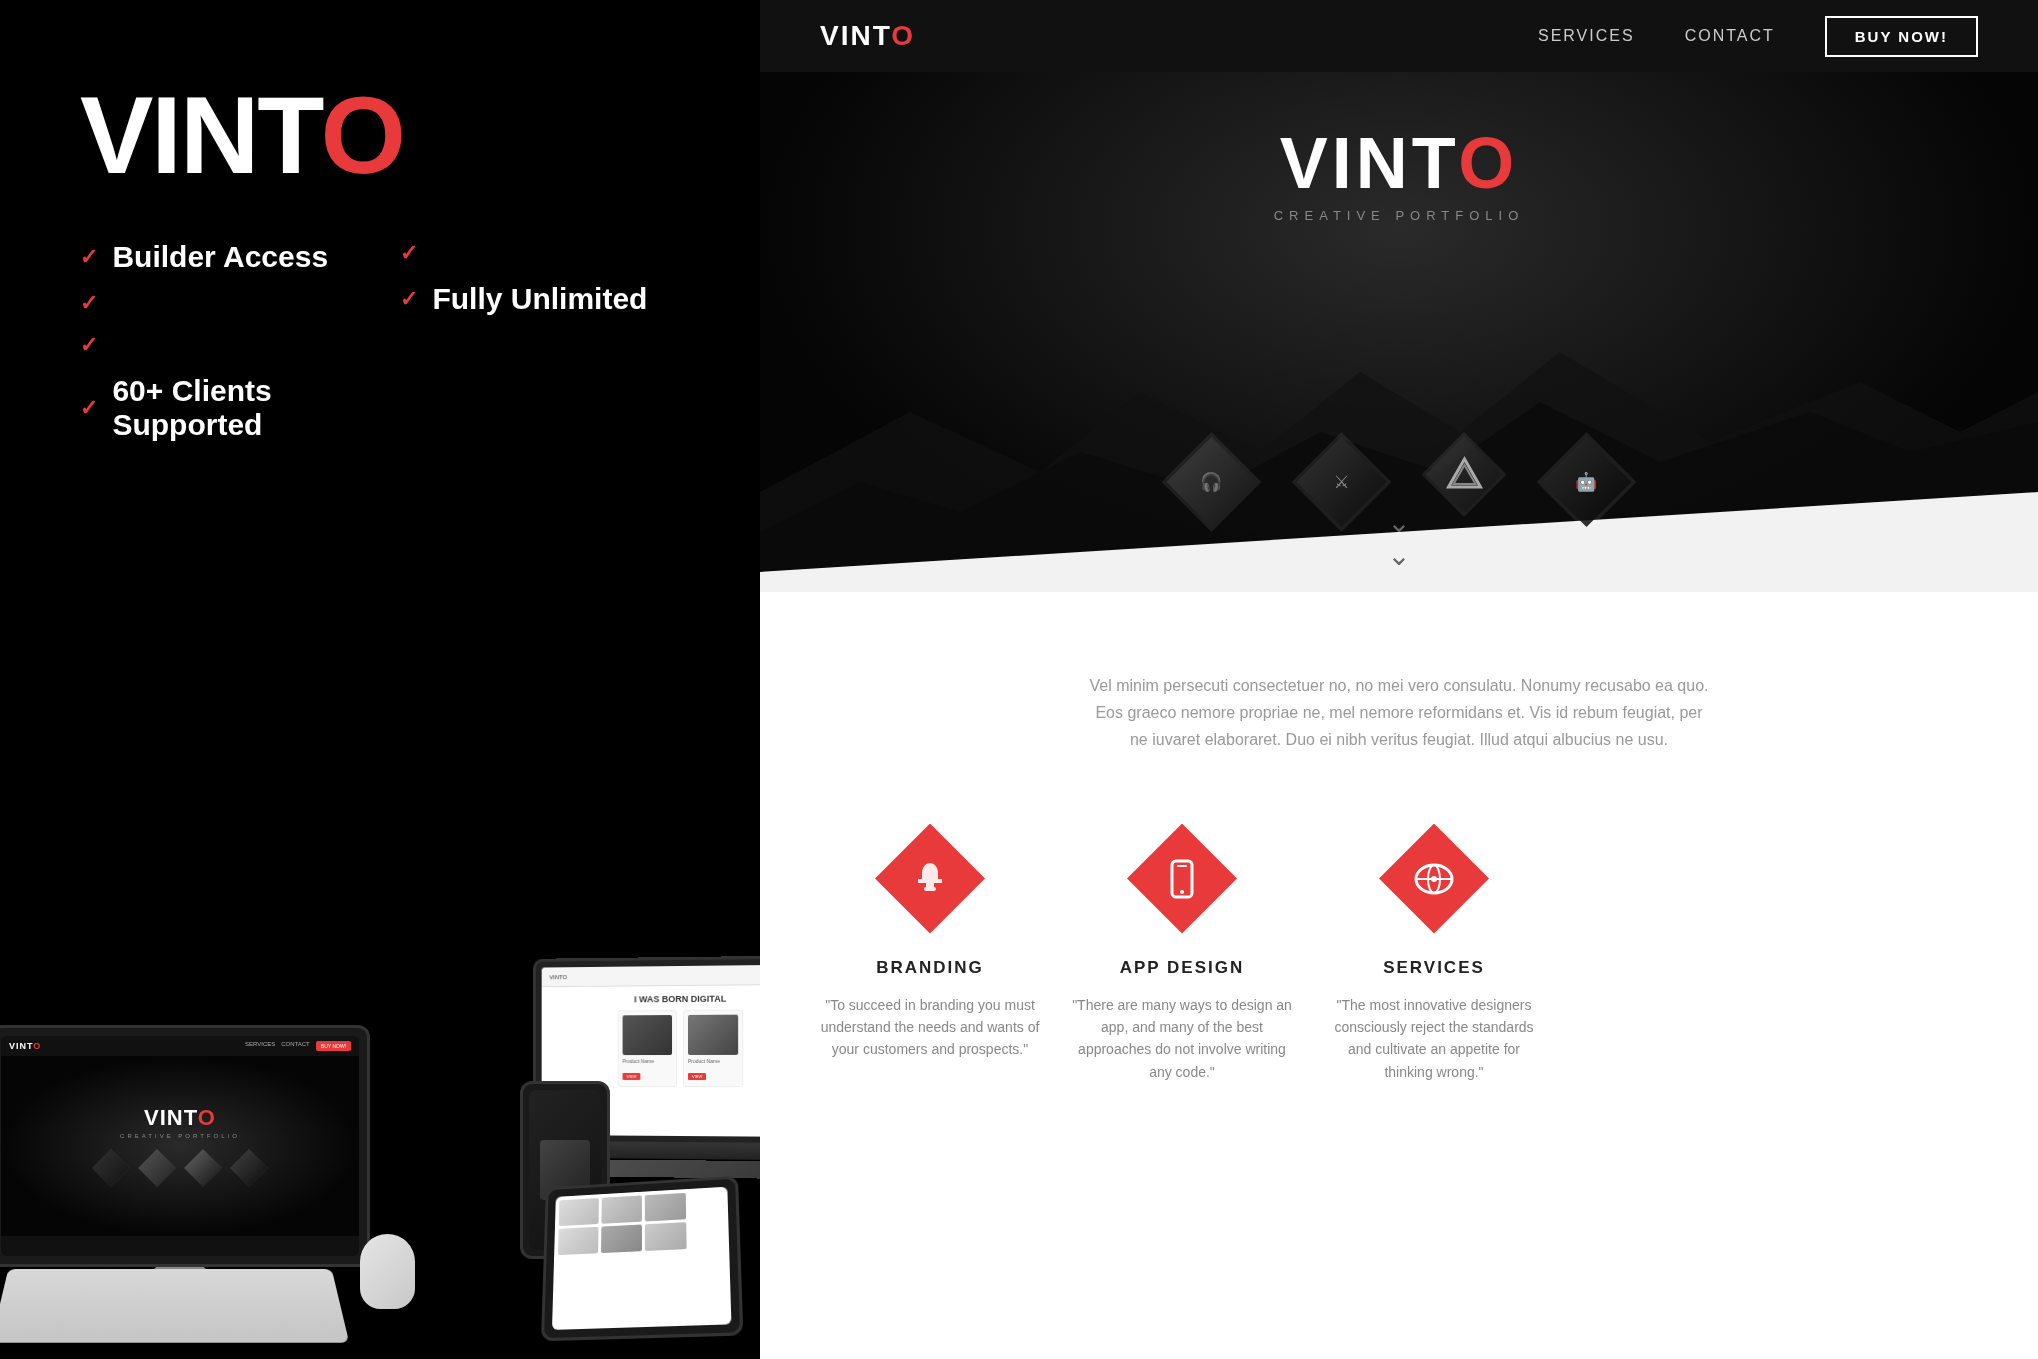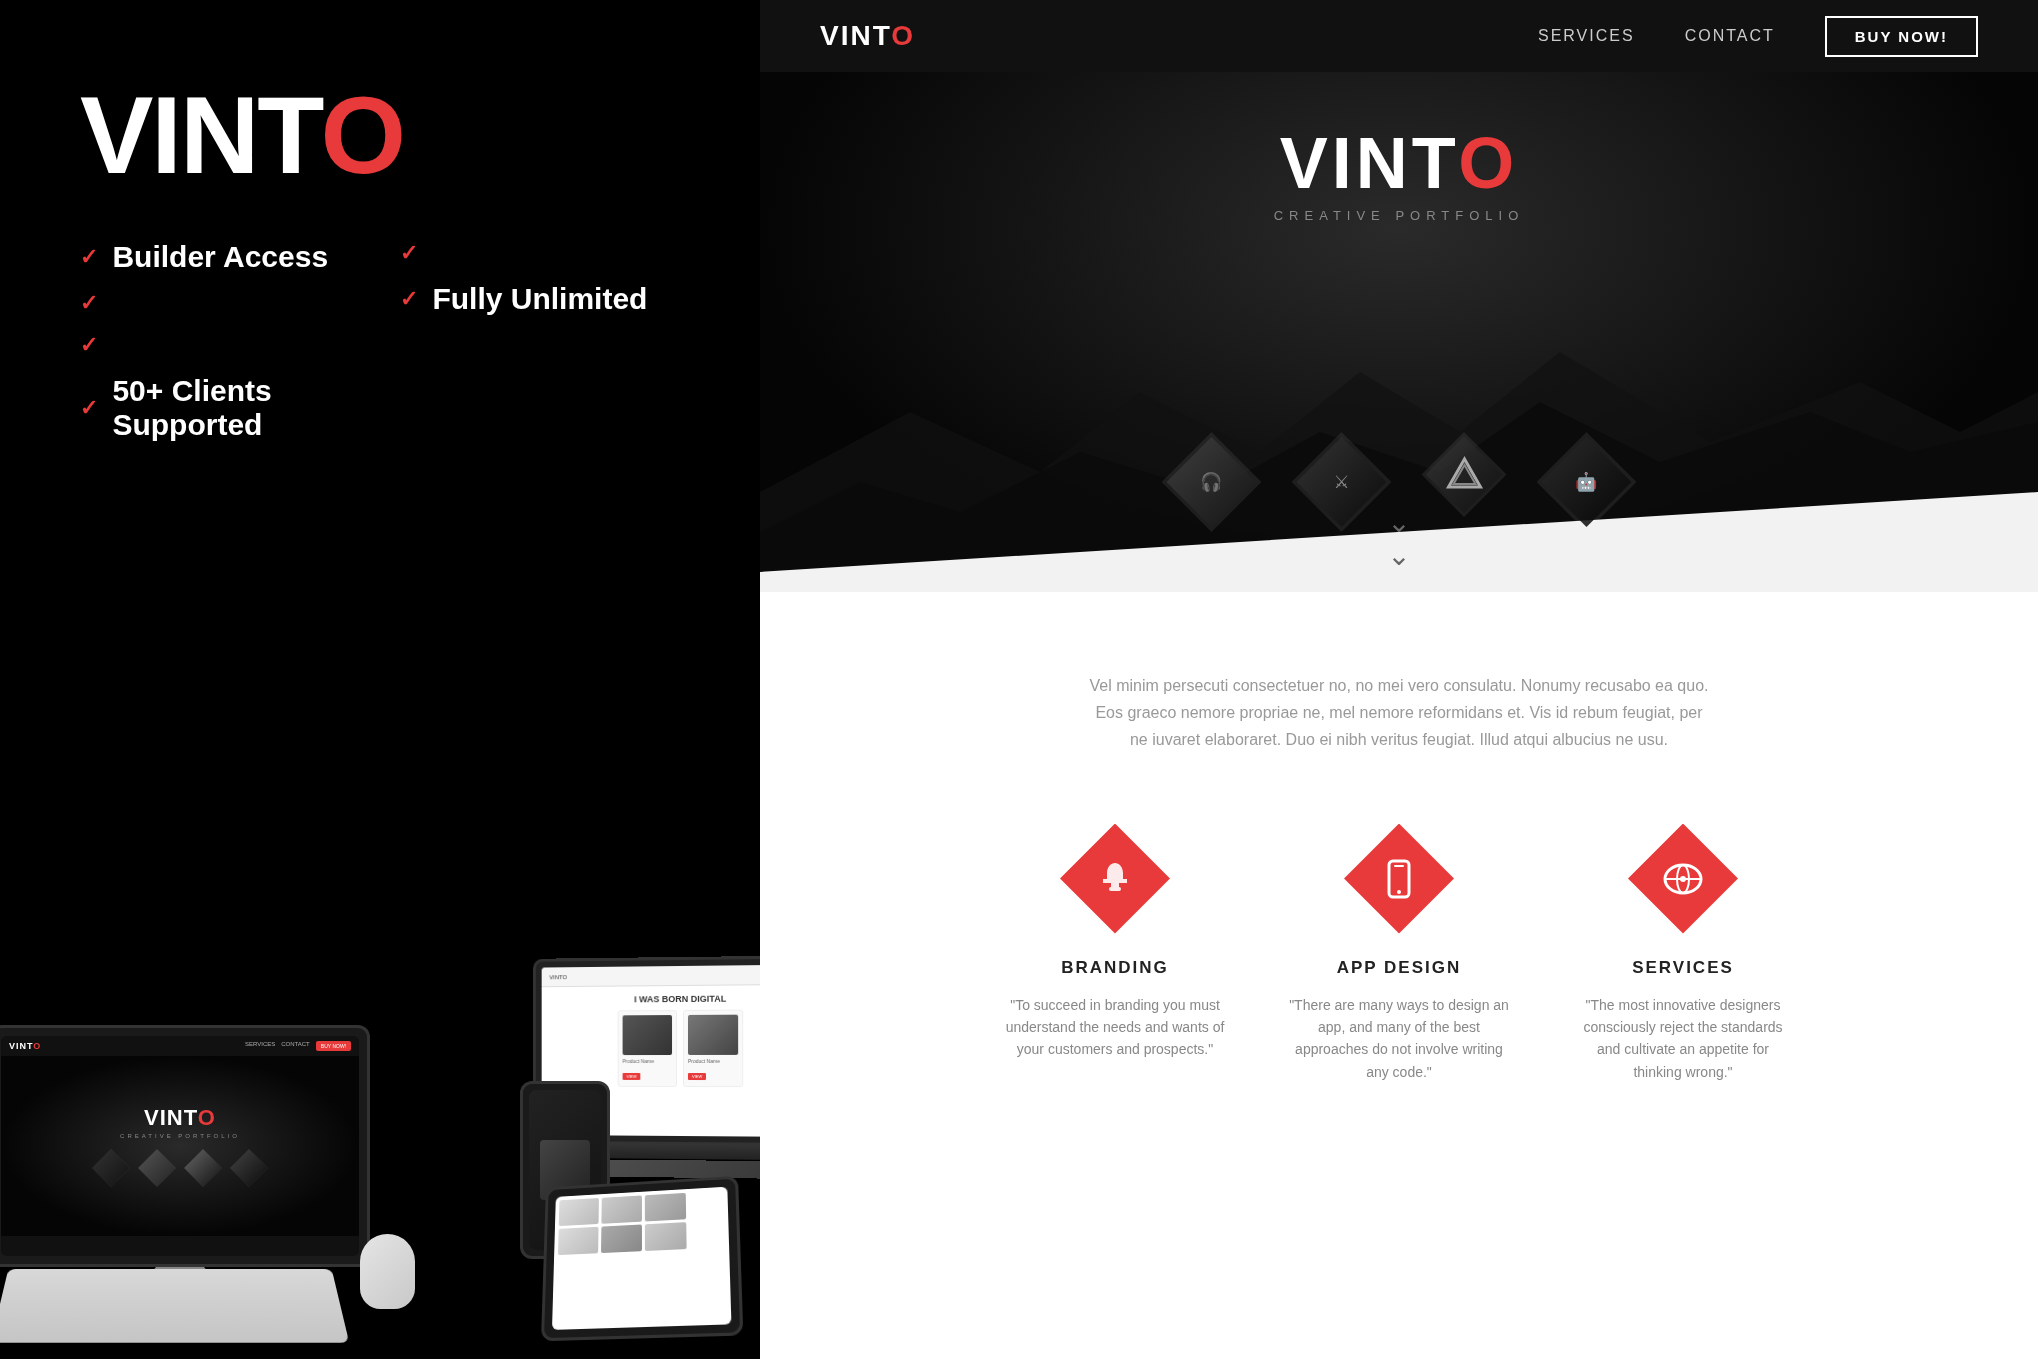--- a/index.html
+++ b/index.html
@@ -579,22 +579,22 @@
       font-size: 16px;
       color: #999;
       text-align: center;
       line-height: 1.7;
       max-width: 620px;
       margin: 0 auto 70px auto;
     }
 
     .services-row {
       display: flex;
-      justify-content: center;
-      gap: 64px;
+      justify-content: flex-start;
+      gap: 32px;
     }
 
     .service-item {
       text-align: center;
       width: 220px;
     }
 
     .service-diamond {
       width: 110px;
       height: 110px;
@@ -637,21 +637,21 @@
           <span class="feature-text">Builder Access</span>
         </div>
         <div class="feature-item">
           <span class="check-icon">✓</span>
         </div>
         <div class="feature-item">
           <span class="check-icon">✓</span>
         </div>
         <div class="feature-item">
           <span class="check-icon">✓</span>
-          <span class="feature-text">50+ Clients Supported</span>
+          <span class="feature-text">60+ Clients Supported</span>
         </div>
       </div>
 
       <div style="display:flex; flex-direction:column; gap:16px;">
         <div class="feature-item">
           <span class="check-icon">✓</span>
         </div>
         <div class="feature-item">
           <span class="check-icon">✓</span>
           <span class="feature-text">Fully Unlimited</span>

